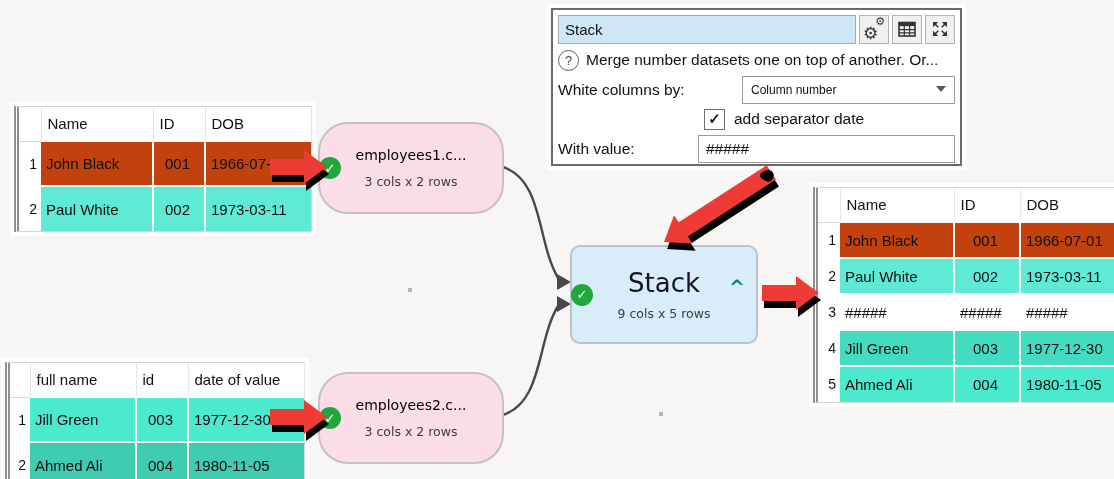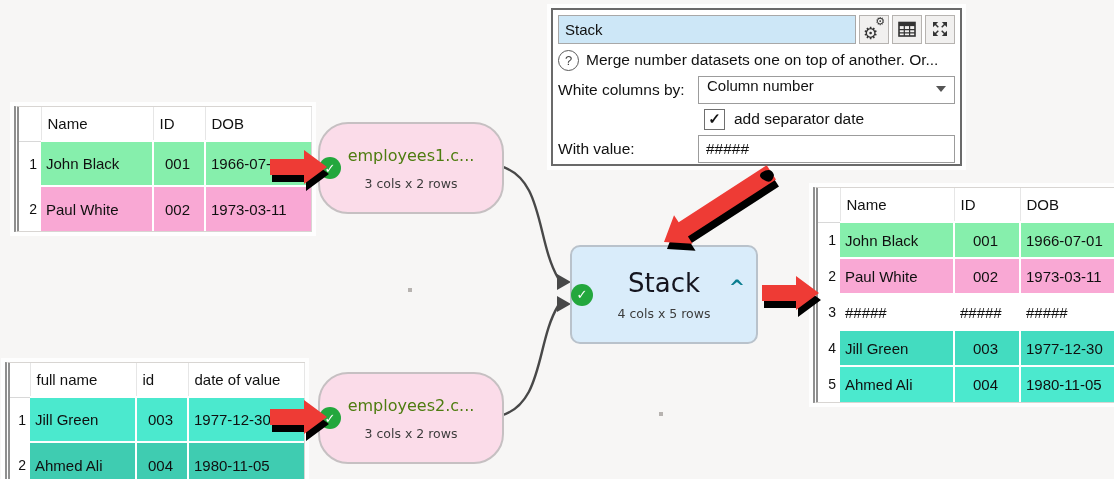--- a/index.html
+++ b/index.html
@@ -15,31 +15,31 @@
   .dataview table{width:100%;border-collapse:collapse;table-layout:fixed;}
   .dataview th{font-weight:400;font-size:15px;text-align:left;padding:4px 4px 4px 6px;
                background:#fff;border-bottom:1px solid #d8d8d8;border-right:1px solid #e6e6e6;
                height:25px;overflow:hidden;white-space:nowrap;}
   .dataview td{font-size:15px;padding:2px 5px;overflow:hidden;white-space:nowrap;color:#101010;}
   .dataview td.gutter{background:#fff;text-align:right;padding:0 4px 0 0;font-size:14px;}
   .dataview td.c{border-top:2px solid rgba(255,255,255,.6);border-right:2px solid rgba(255,255,255,.6);}
   .dataview td.c:last-child{border-right:none;}
   .dataview td.r{text-align:center;padding-right:8px;}
   tr.h44{height:45px} tr.h36{height:36px}
-  tr.y1 td.c{background:#86efac} tr.y2 td.c{background:#f9a8d4}
+  tr.y1 td.c{background:#c2410c} tr.y2 td.c{background:#5eead4}
   tr.tb td.c{background:#4be9ce} tr.td td.c{background:#3fccb1}
   tr.tm td.c{background:#43dcc0} tr.wh td.c{background:#ffffff}
 
   
   .node{position:absolute;border:2px solid #c6c0c2;display:flex;flex-direction:column;
         align-items:center;justify-content:center;z-index:2;
         font-family:"DejaVu Sans",sans-serif;}
   .node.pink{background:#fbdce9;border-radius:30px;}
   .node.blue{background:#d9ecfa;border-radius:10px;border-color:#b9c2cb;}
-  .node-label{font-size:16px;color:#4d7c0f;margin-bottom:11px;white-space:nowrap;}
+  .node-label{font-size:14px;color:#000000;margin-bottom:11px;white-space:nowrap;}
   .node.blue .node-label{font-size:26px;margin-bottom:8px;color:#15151f;}
   .node-size{font-size:12.5px;color:#3c3c3c;white-space:nowrap;}
   .node-check{position:absolute;left:-1px;top:50%;transform:translateY(-50%);
               width:22px;height:22px;border-radius:50%;background:#23a73d;color:#fff;
               display:flex;align-items:center;justify-content:center;
               font-size:13px;font-weight:700;}
   .node-caret{position:absolute;right:11px;top:31px;font-size:19px;font-weight:700;
               color:#0b7e90;line-height:1;}
 
   
@@ -54,22 +54,22 @@
             display:flex;align-items:center;justify-content:center;padding:0;position:relative;}
   .gear-wrap{position:relative;width:20px;height:20px;color:#333;}
   .gear-wrap .g1{position:absolute;left:-1px;bottom:-3px;font-size:17px;line-height:1;}
   .gear-wrap .g2{position:absolute;right:-1px;top:-3px;font-size:11px;line-height:1;}
   .help-row{height:30px;font-size:15.5px;white-space:nowrap;overflow:hidden;}
   .help-badge{width:19px;height:19px;border:1.5px solid #5a5a5a;border-radius:50%;
               display:flex;align-items:center;justify-content:center;flex:none;
               font-size:13px;color:#444;margin-right:7px;}
   .form-row{height:29px;}
   .f-label{width:140px;flex:none;font-size:15.5px;}
-  .combo{flex:1;height:26px;border:1px solid #9c9c9c;display:flex;align-items:flex-start;
-         padding:0 22px 0 8px;font-size:15px;position:relative;background:#fff;min-width:0;}
+  .combo{flex:1;height:26px;border:1px solid #9c9c9c;display:flex;align-items:center;
+         padding:0 22px 0 8px;font-size:12px;position:relative;background:#fff;min-width:0;margin-left:44px;}
   .combo-arr{position:absolute;right:8px;top:9px;width:0;height:0;
              border-left:5.5px solid transparent;border-right:5.5px solid transparent;
              border-top:6.5px solid #555;}
   .check-row{height:30px;padding-left:146px;}
   .checkbox{width:19px;height:19px;border:1px solid #6f6f6f;background:#fff;flex:none;
             display:flex;align-items:center;justify-content:center;
             font-size:15px;font-weight:700;color:#111;}
   .check-label{margin-left:9px;font-size:15.5px;white-space:nowrap;}
   .text-input{flex:1;height:26px;border:1px solid #9c9c9c;padding:0 7px;font-size:15.5px;
               font-family:inherit;background:#fff;color:#111;min-width:0;}
@@ -102,21 +102,21 @@
       </div>
     <div class="node-label">employees2.c...</div>
     <div class="node-size">3 cols x 2 rows</div>
   </div>
 
   <div class="node blue" style="left:570px;top:245px;width:184px;height:95px">
     <div class="node-check">
         <span>✓</span>
       </div>
     <div class="node-label">Stack</div>
-    <div class="node-size">4 cols x 5 rows</div>
+    <div class="node-size">9 cols x 5 rows</div>
     <div class="node-caret">^</div>
   </div>
 
   <div class="dataview" style="left:14px;top:106px;width:292px">
     <table>
       <colgroup>
           <col style="width:22px">
           <col style="width:112px">
           <col style="width:52px">
           <col style="width:106px">

